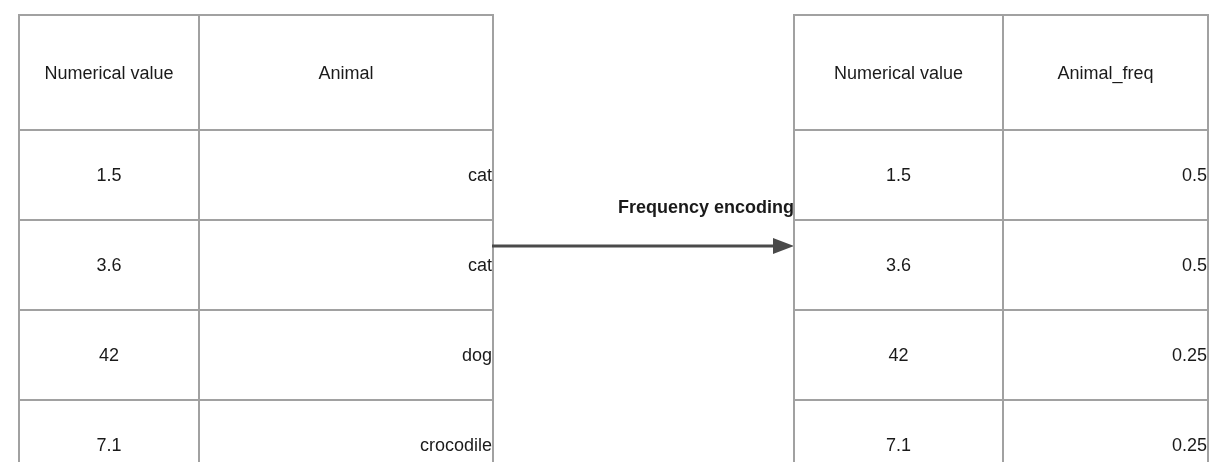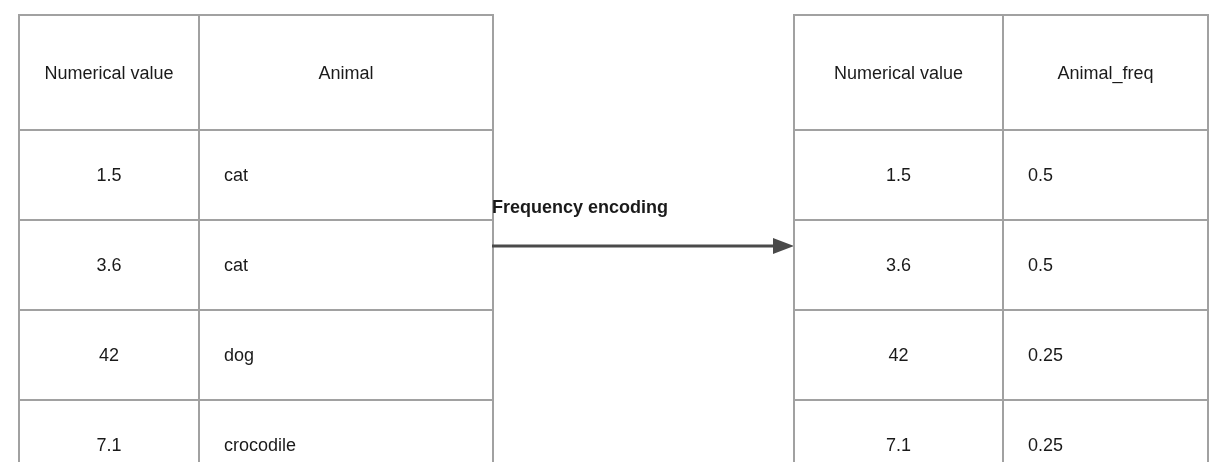--- a/index.html
+++ b/index.html
@@ -33,27 +33,27 @@
     padding: 0;
     overflow: hidden;
   }
   .tbl-left  { left: 18px;  top: 14px; width: 474px; }
   .tbl-right { left: 793px; top: 14px; width: 414px; }
   .tbl thead tr { height: 115px; }
   .tbl tbody tr { height: 90px; }
   col.c1L { width: 180px; } col.c2L { width: 294px; }
   col.c1R { width: 209px; } col.c2R { width: 205px; }
   .tbl th { line-height: 36px; }
-  td.txt { text-align: left; padding-left: 24px; }
+  td.txt { text-align: right; padding-left: 8px; }
   .arrow-label {
     position: absolute;
     left: 492px;
     top: 190px;
     width: 302px;
-    text-align: left;
+    text-align: right;
     font-weight: bold;
     white-space: nowrap;
     line-height: 34px;
   }
   svg.arrow { position: absolute; left: 492px; top: 230px; display: block; }
   svg.arrow line { stroke: var(--arrow); stroke-width: 3; }
   svg.arrow polygon { fill: var(--arrow); stroke: none; }
 </style>
 </head>
 <body>

